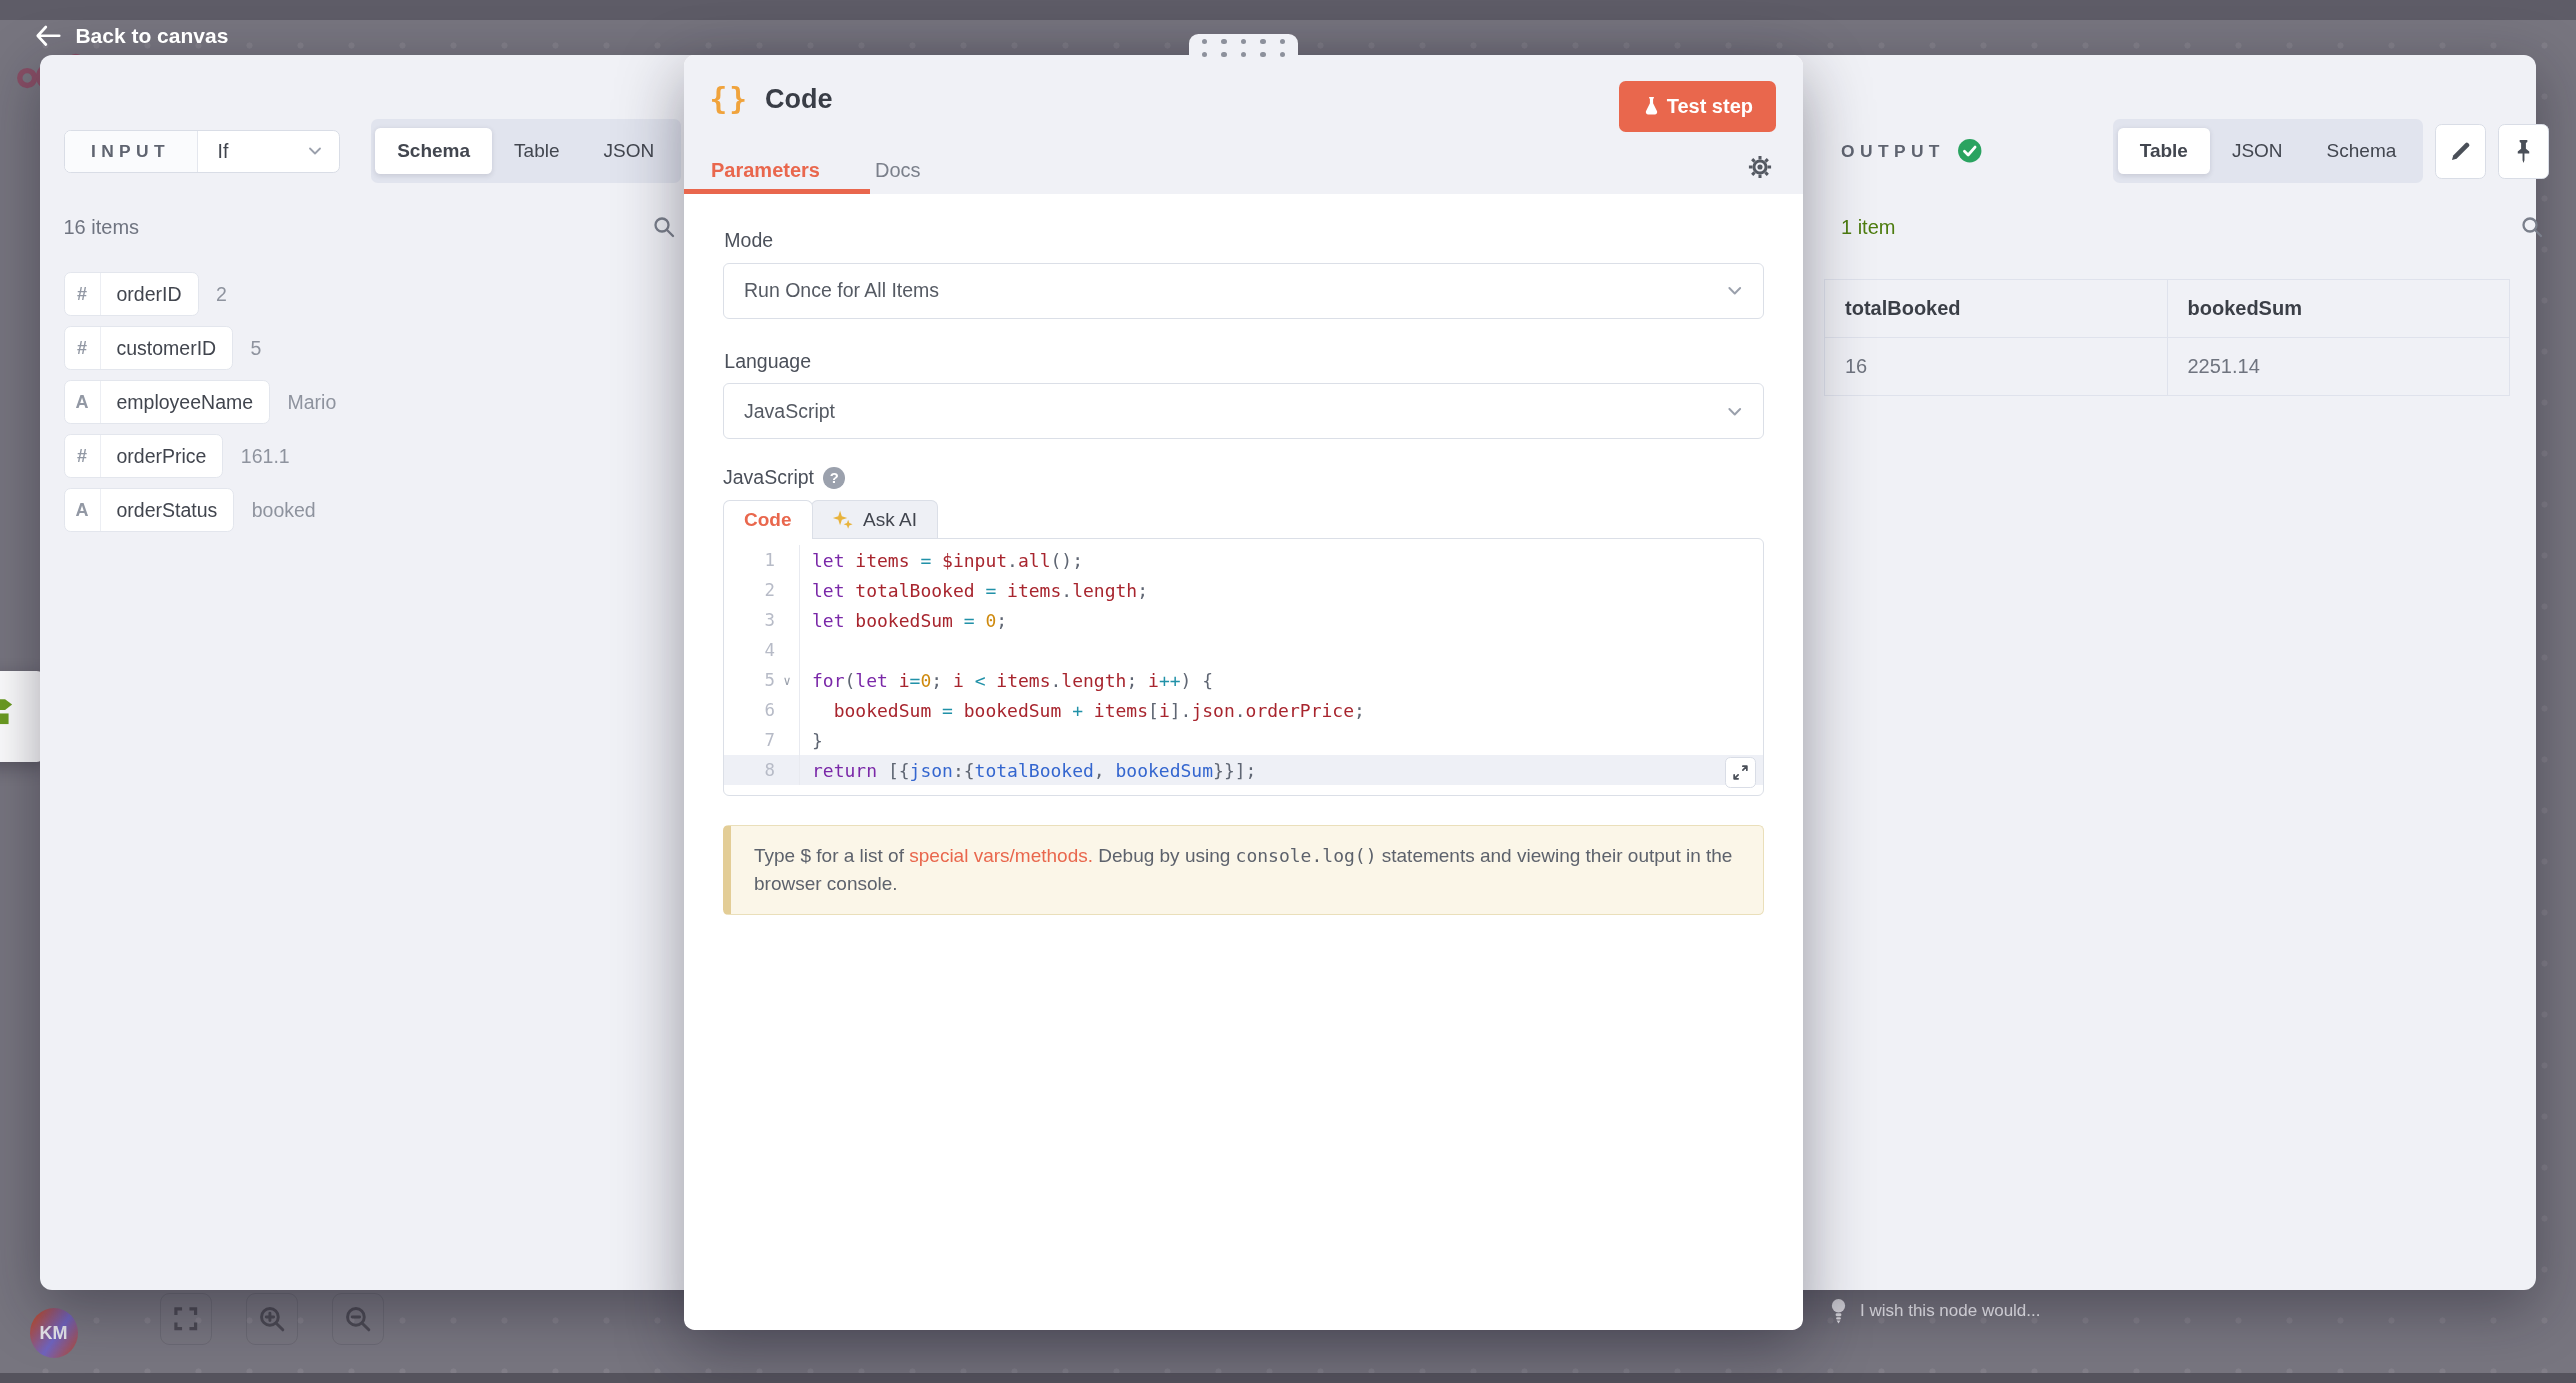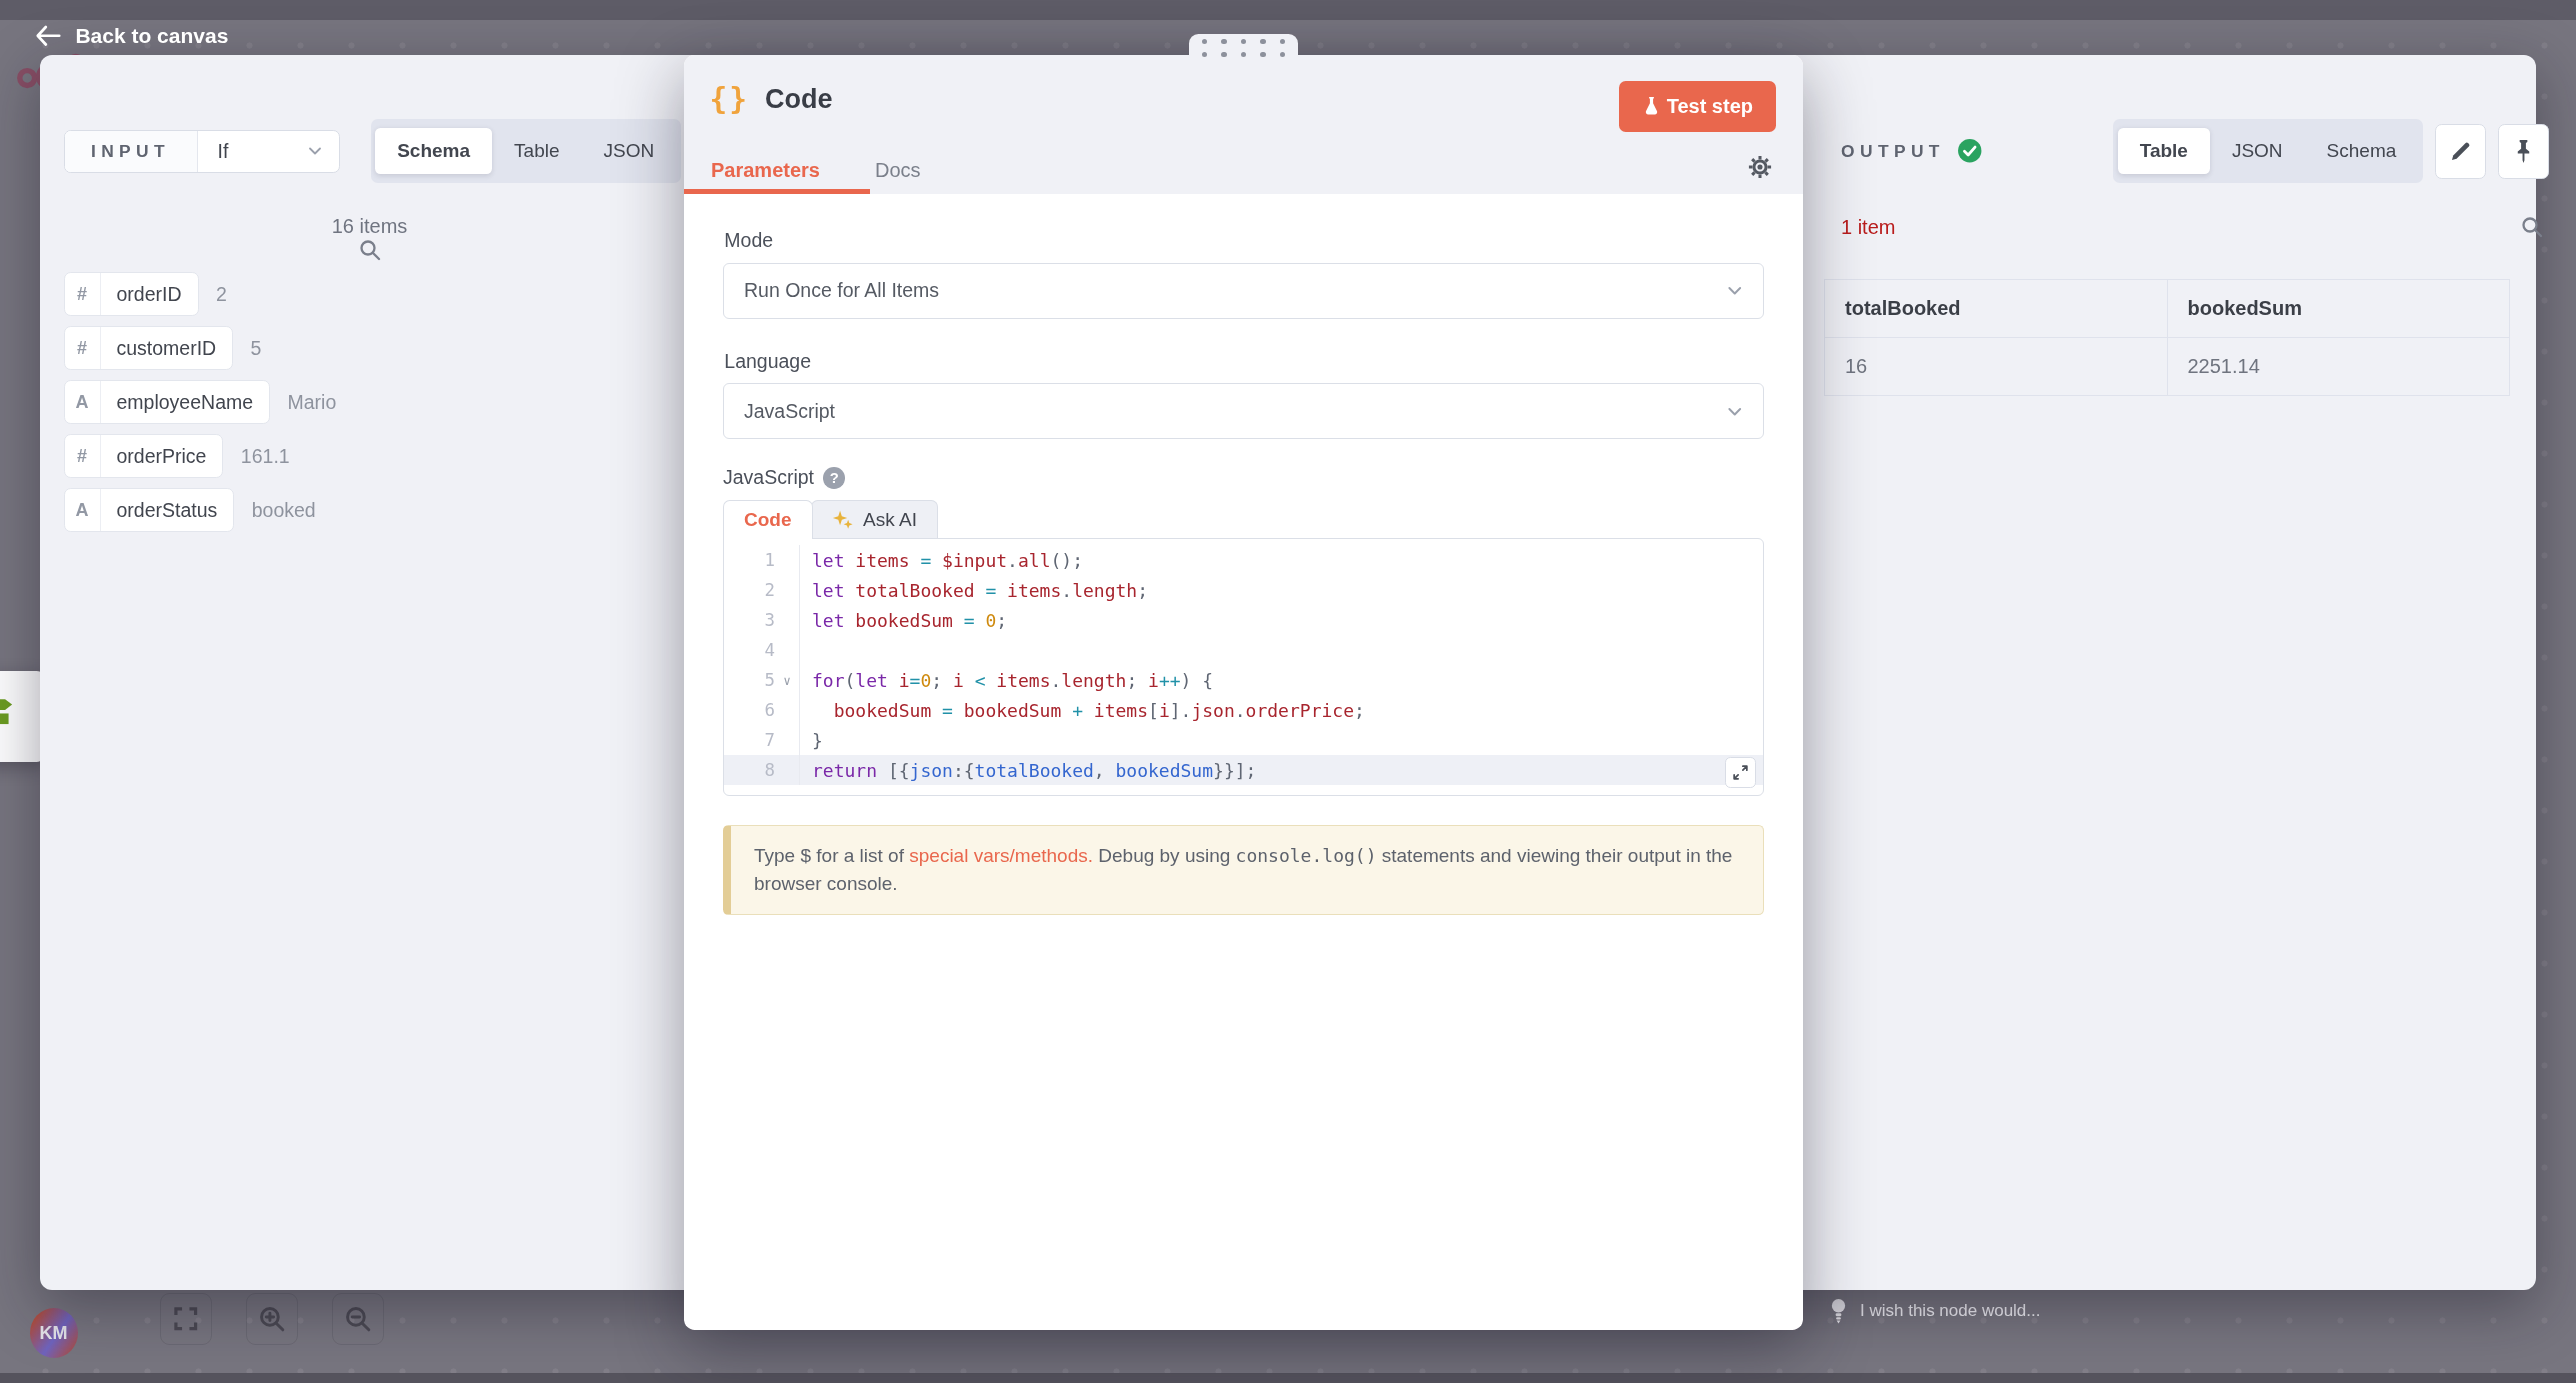--- a/index.html
+++ b/index.html
@@ -43,38 +43,38 @@
   .combo{display:flex;height:43px;border:1.3px solid #d9dde6;border-radius:6.7px;background:#fff;overflow:hidden;}
   .combo .lab{width:133px;display:flex;align-items:center;justify-content:center;font-size:17.4px;
               letter-spacing:5.4px;color:#5f6470;font-weight:600;background:#fafbfd;border-right:1.3px solid #e4e7ee;}
   .combo .val{width:141px;display:flex;align-items:center;justify-content:space-between;
               padding:0 13.4px 0 20px;font-size:19.5px;color:#41454e;cursor:pointer;}
   .seg{display:flex;align-items:center;background:#e1e4ee;border-radius:6.7px;padding:4.7px;height:64px;}
   .seg .s{padding:0 22px;height:46px;display:flex;align-items:center;gap:6.7px;font-size:19px;
           color:#42464f;border-radius:5.4px;cursor:pointer;}
   .seg .s.active{background:#fff;font-weight:600;box-shadow:0 1.3px 5.4px rgba(50,50,70,.14);}
   .ipcount{position:absolute;left:23.5px;top:160px;width:612px;display:flex;justify-content:space-between;
-           align-items:center;font-size:20px;color:#6f7480;flex-direction:column;}
+           align-items:center;font-size:20px;color:#6f7480;}
   .schema{position:absolute;left:23.5px;top:217px;display:flex;flex-direction:column;gap:10px;}
   .srow{display:flex;align-items:center;gap:17.4px;}
   .pill{display:flex;align-items:stretch;height:44px;background:#fff;border:1.3px solid #e3e6ed;
         border-radius:6.7px;overflow:hidden;cursor:grab;}
   .ptype{width:36px;display:flex;align-items:center;justify-content:center;font-size:18px;
          font-weight:700;color:#9298a4;border-right:1.3px solid #eceef3;}
   .pname{display:flex;align-items:center;padding:0 16px;font-size:19.5px;color:#41454e;}
   .pval{font-size:19.5px;color:#8e939e;}
   
   .outp{position:absolute;left:1763px;top:0;width:773px;height:100%;}
   .ophead{position:absolute;left:38px;right:27px;top:64px;display:flex;align-items:center;gap:12px;}
   .oplabel{font-size:17.4px;letter-spacing:5.4px;color:#5f6470;font-weight:600;}
   .ophead .seg{margin-left:auto;}
   .sqbtn{width:51px;height:55px;border:1.3px solid #d9dde6;border-radius:6.7px;background:#fff;
          display:flex;align-items:center;justify-content:center;cursor:pointer;}
   .opcount{position:absolute;left:38px;right:32px;top:160px;display:flex;justify-content:space-between;
-           align-items:center;font-size:20px;color:#b91c1c;}
+           align-items:center;font-size:20px;color:#4d7c0f;}
   .optable{position:absolute;left:21px;top:224px;width:686px;border-collapse:collapse;}
   .optable th,.optable td{border:1.3px solid #dfe2ec;text-align:left;padding:17px 20px;font-size:20px;width:50%;}
   .optable th{color:#3b3f47;font-weight:700;}
   .optable td{color:#6f747f;}
   
   .modal{position:absolute;left:684px;top:55px;width:1119px;height:1275px;background:#fff;
          border-radius:10.7px;box-shadow:0 20px 67px rgba(24,22,38,.42);z-index:4;}
   .mhead{position:relative;height:139px;background:#f0f1f6;border-radius:10.7px 10.7px 0 0;}
   .mtitle{position:absolute;left:25.5px;top:27px;display:flex;align-items:center;gap:16px;}
   .braces{font-family:"DejaVu Sans Mono",monospace;font-size:29.5px;font-weight:bold;color:#f0a33c;letter-spacing:2px;}

